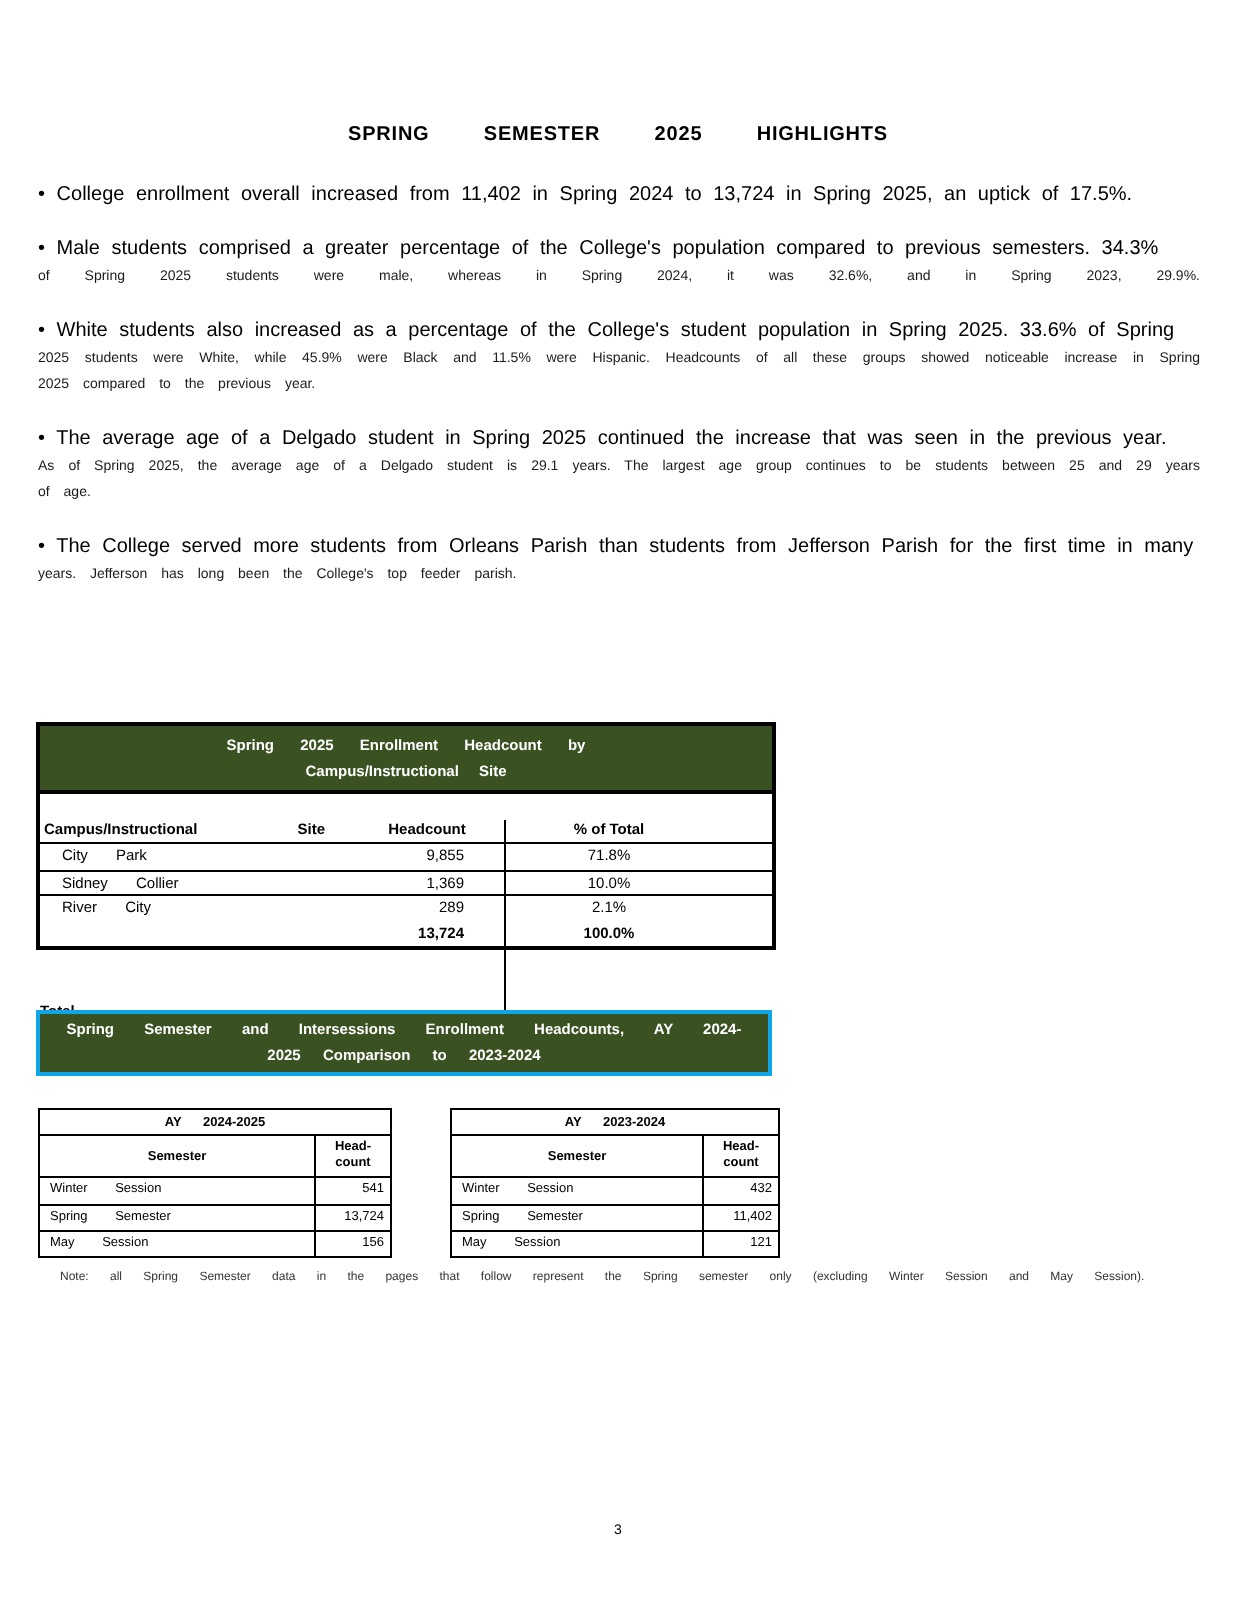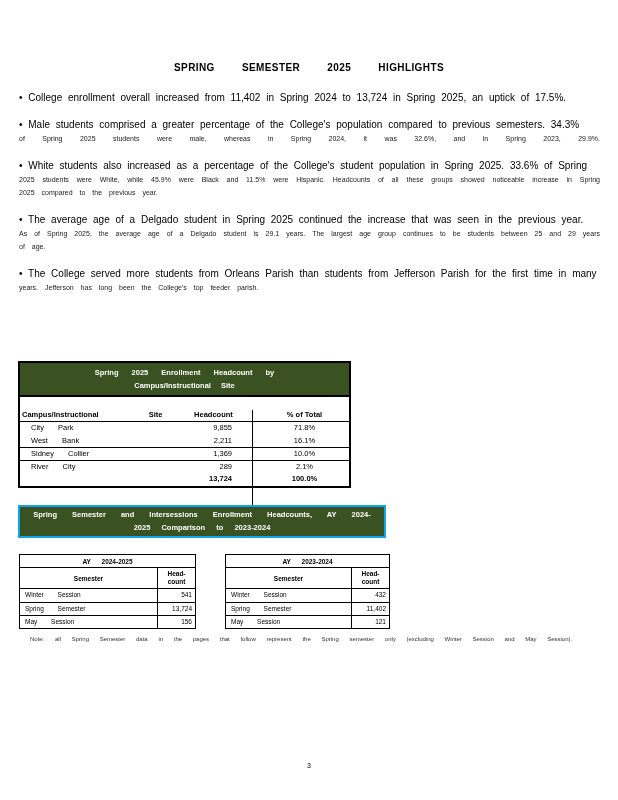--- a/index.html
+++ b/index.html
@@ -24,21 +24,21 @@
   }
   .bullet .lead::before { content: "• "; }
   .bullet .detail {
     font-size: 7px; line-height: 13.5px; color: #1b1b1b;
     text-align: justify; word-spacing: 5px;
   }
   .bullet .detail.spread { text-align-last: justify; }
 
   
   .campus-table {
-    position: absolute; top: 361px; left: 18px; width: 333px;
+    position: absolute; top: 361px; left: 18px; width: 370px;
     border: 2px solid #000; font-size: 7.5px; background: #fff;
   }
   .ct-green {
     background: var(--green); color: #fff; font-weight: bold;
     text-align: center; line-height: 13px; padding: 3px 0;
     border-bottom: 2px solid #000;
   }
   .ct-green .l1 { word-spacing: 11px; }
   .ct-green .l2 { word-spacing: 8px; }
   .ct-grid { display: grid; grid-template-columns: 155px 77px 104px; }
@@ -130,25 +130,20 @@
   <div class="ct-grid ct-colhead">
     <div class="ct-campus-h">Campus/Instructional Site</div>
     <div class="ct-head-h">Headcount</div>
     <div class="ct-pct">% of Total</div>
   </div>
   <div class="ct-grid ct-row">
     <div class="name">City Park</div>
     <div class="num">9,855</div>
     <div class="ct-pct">71.8%</div>
   </div>
-  <div class="ct-grid ct-row">
-    <div class="name">West Bank</div>
-    <div class="num">2,211</div>
-    <div class="ct-pct">16.1%</div>
-  </div>
   <div class="ct-grid ct-row sep">
     <div class="name">Sidney Collier</div>
     <div class="num">1,369</div>
     <div class="ct-pct">10.0%</div>
   </div>
   <div class="ct-grid ct-row sep">
     <div class="name">River City</div>
     <div class="num">289</div>
     <div class="ct-pct">2.1%</div>
   </div>

